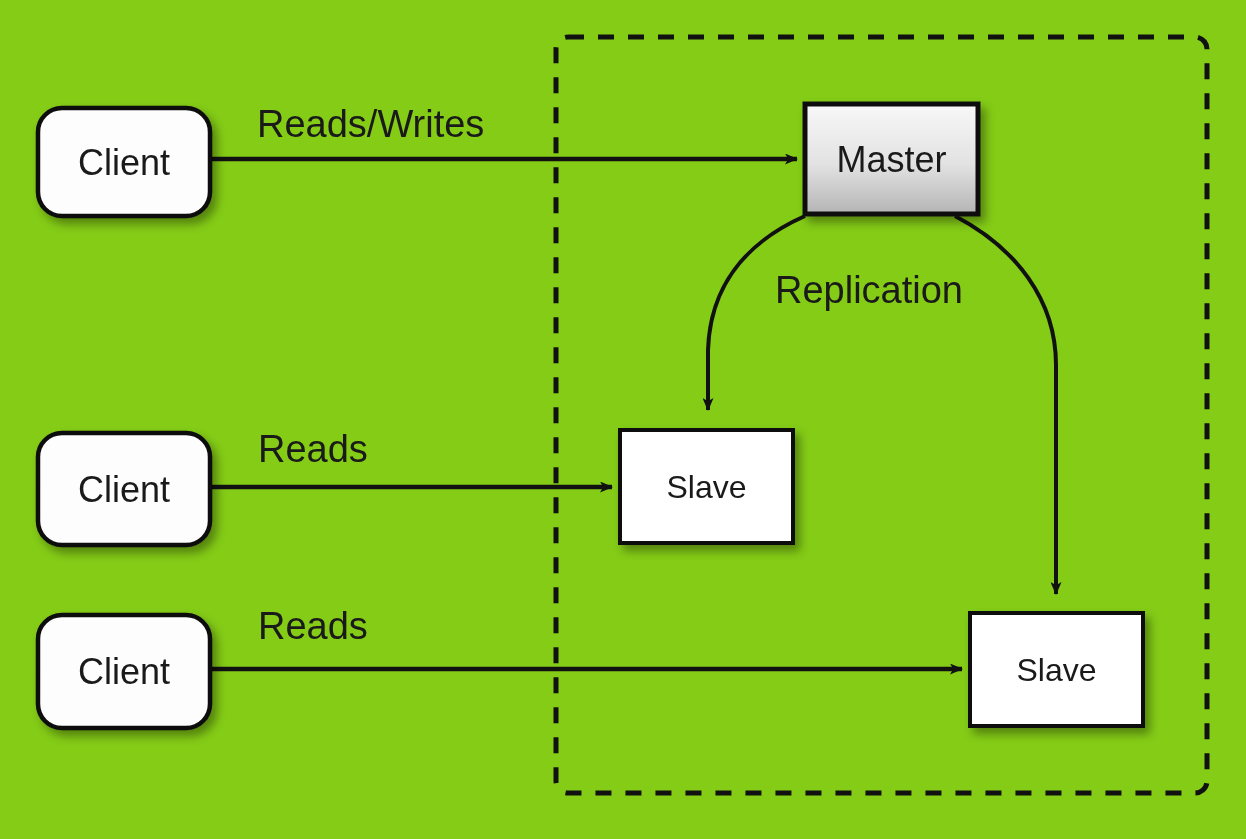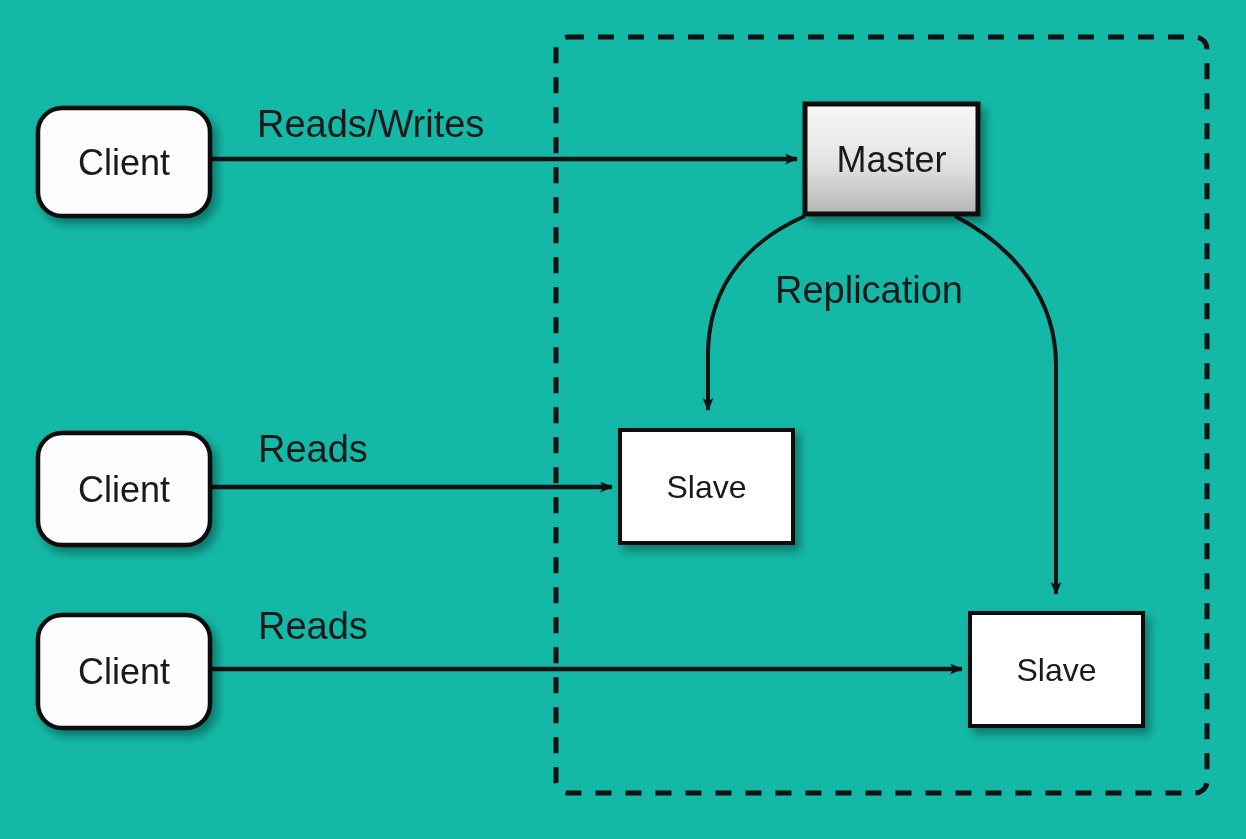--- a/index.html
+++ b/index.html
@@ -8,21 +8,21 @@
     padding: 0;
     background: #ffffff;
   }
   body {
     font-family: "Liberation Sans", "DejaVu Sans", sans-serif;
   }
   #diagram-root {
     position: relative;
     width: 1246px;
     height: 839px;
-    background: #14b8a6;
+    background: #84cc16;
     overflow: hidden;
     text-align: center;
   }
   #diagram-svg {
     position: absolute;
     left: 0;
     top: 0;
     width: 1246px;
     height: 839px;
   }

